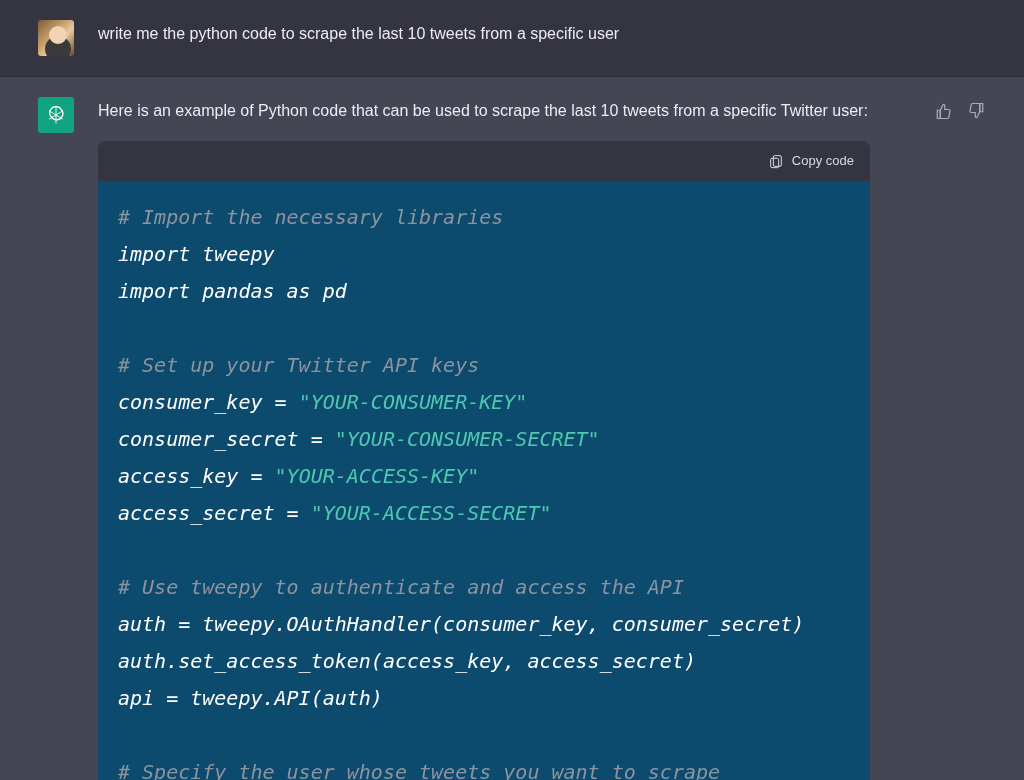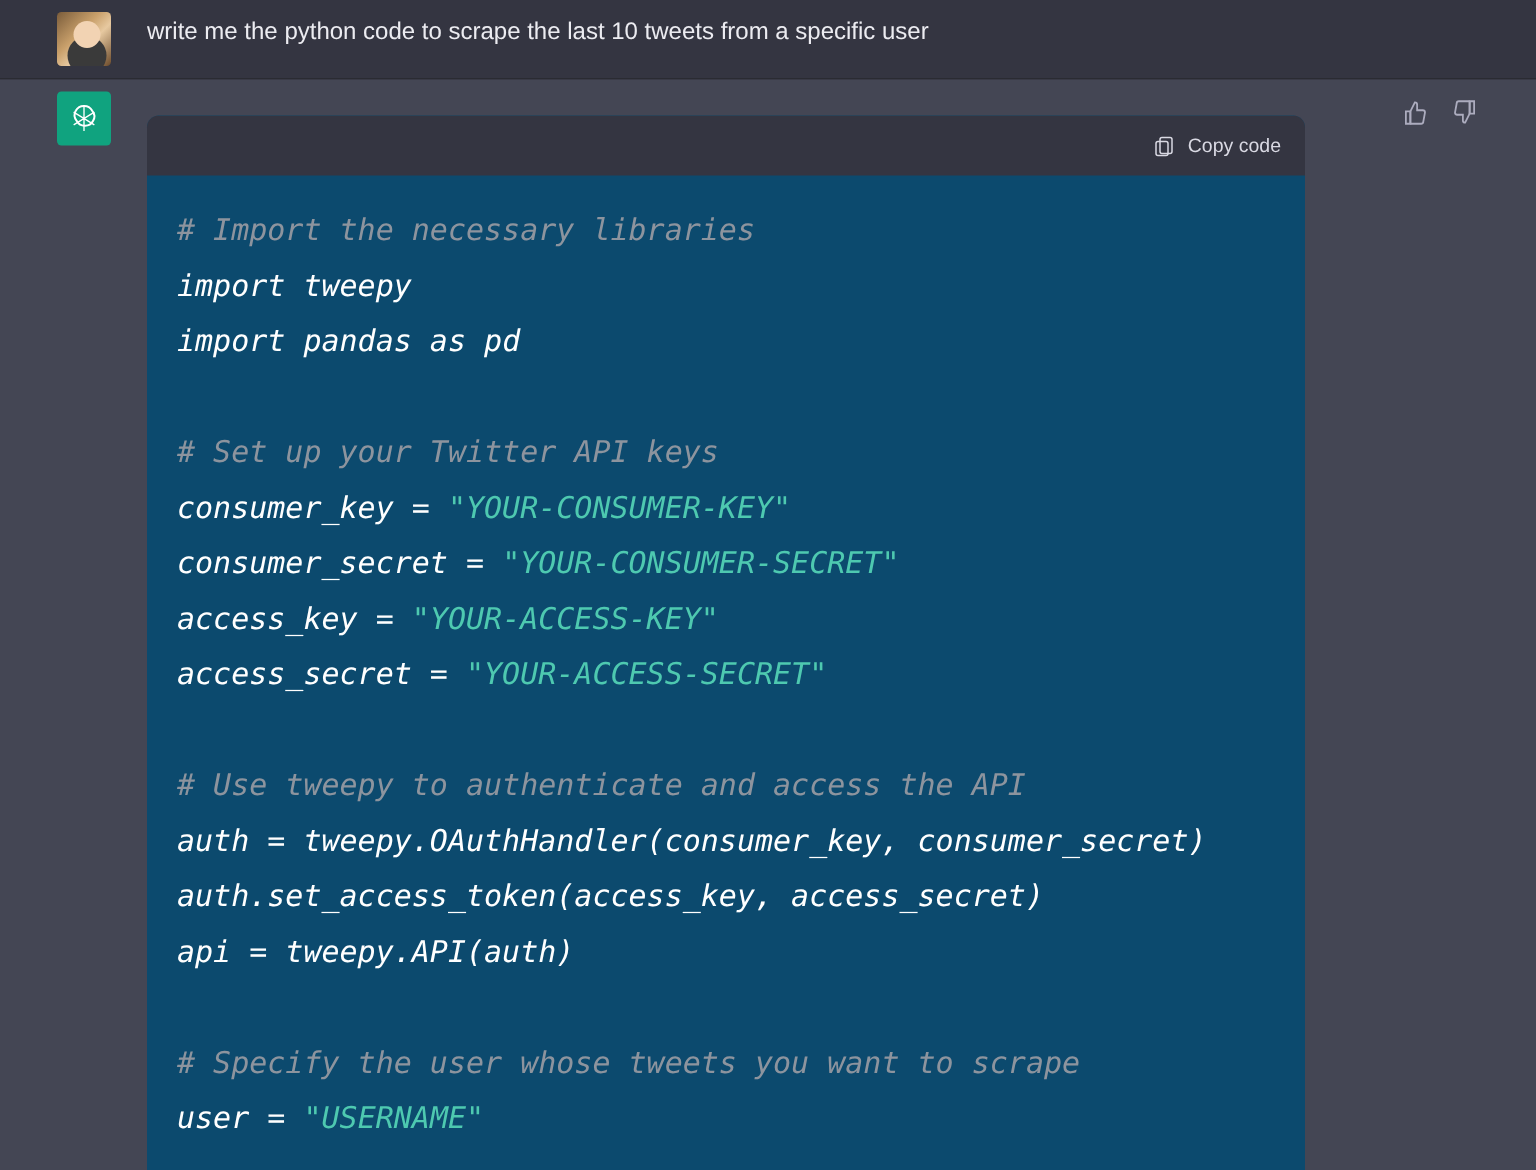--- a/index.html
+++ b/index.html
@@ -6,21 +6,21 @@
   body {
     width: 1024px;
     height: 780px;
     background: #343541;
     font-family: -apple-system, BlinkMacSystemFont, "Segoe UI", Helvetica, Arial, sans-serif;
     overflow: hidden;
     color: #d1d5db;
   }
   .msg-row {
     display: flex;
-    padding: 8px 0;
+    padding: 20px 0;
     gap: 24px;
     padding-left: 38px;
     padding-right: 38px;
   }
   .msg-user-row {
     background: #343541;
     border-bottom: 1px solid rgba(32,33,35,0.5);
   }
   .msg-assistant-row {
     background: #444654;
@@ -115,20 +115,21 @@
   <div class="avatar avatar-assistant">
     <svg viewBox="0 0 40 40">
       <g fill="none" stroke="#fff" stroke-width="2.2" stroke-linejoin="round">
         <path d="M20 6 a10 10 0 0 1 9 5.2 l0 0 a10 10 0 0 1 1 11.6 a10 10 0 0 1 -9 5.2 a10 10 0 0 1 -9 -5.2 a10 10 0 0 1 -1 -11.6 a10 10 0 0 1 9 -5.2 z"></path>
         <path d="M20 6 L20 34 M8.5 13 L31.5 27 M8.5 27 L31.5 13" stroke-width="1.5"></path>
       </g>
     </svg>
   </div>
 
   <div class="msg-body">
+    <div>Here is an example of Python code that can be used to scrape the last 10 tweets from a specific Twitter user:</div>
 
     <div class="code-block">
       <div class="code-header">
         <div class="copybtn">
           <svg viewBox="0 0 24 24">
             <rect x="8" y="4" width="12" height="16" rx="2"></rect>
             <rect x="4" y="8" width="12" height="14" rx="2"></rect>
           </svg>
           <span>Copy code</span>
         </div>

